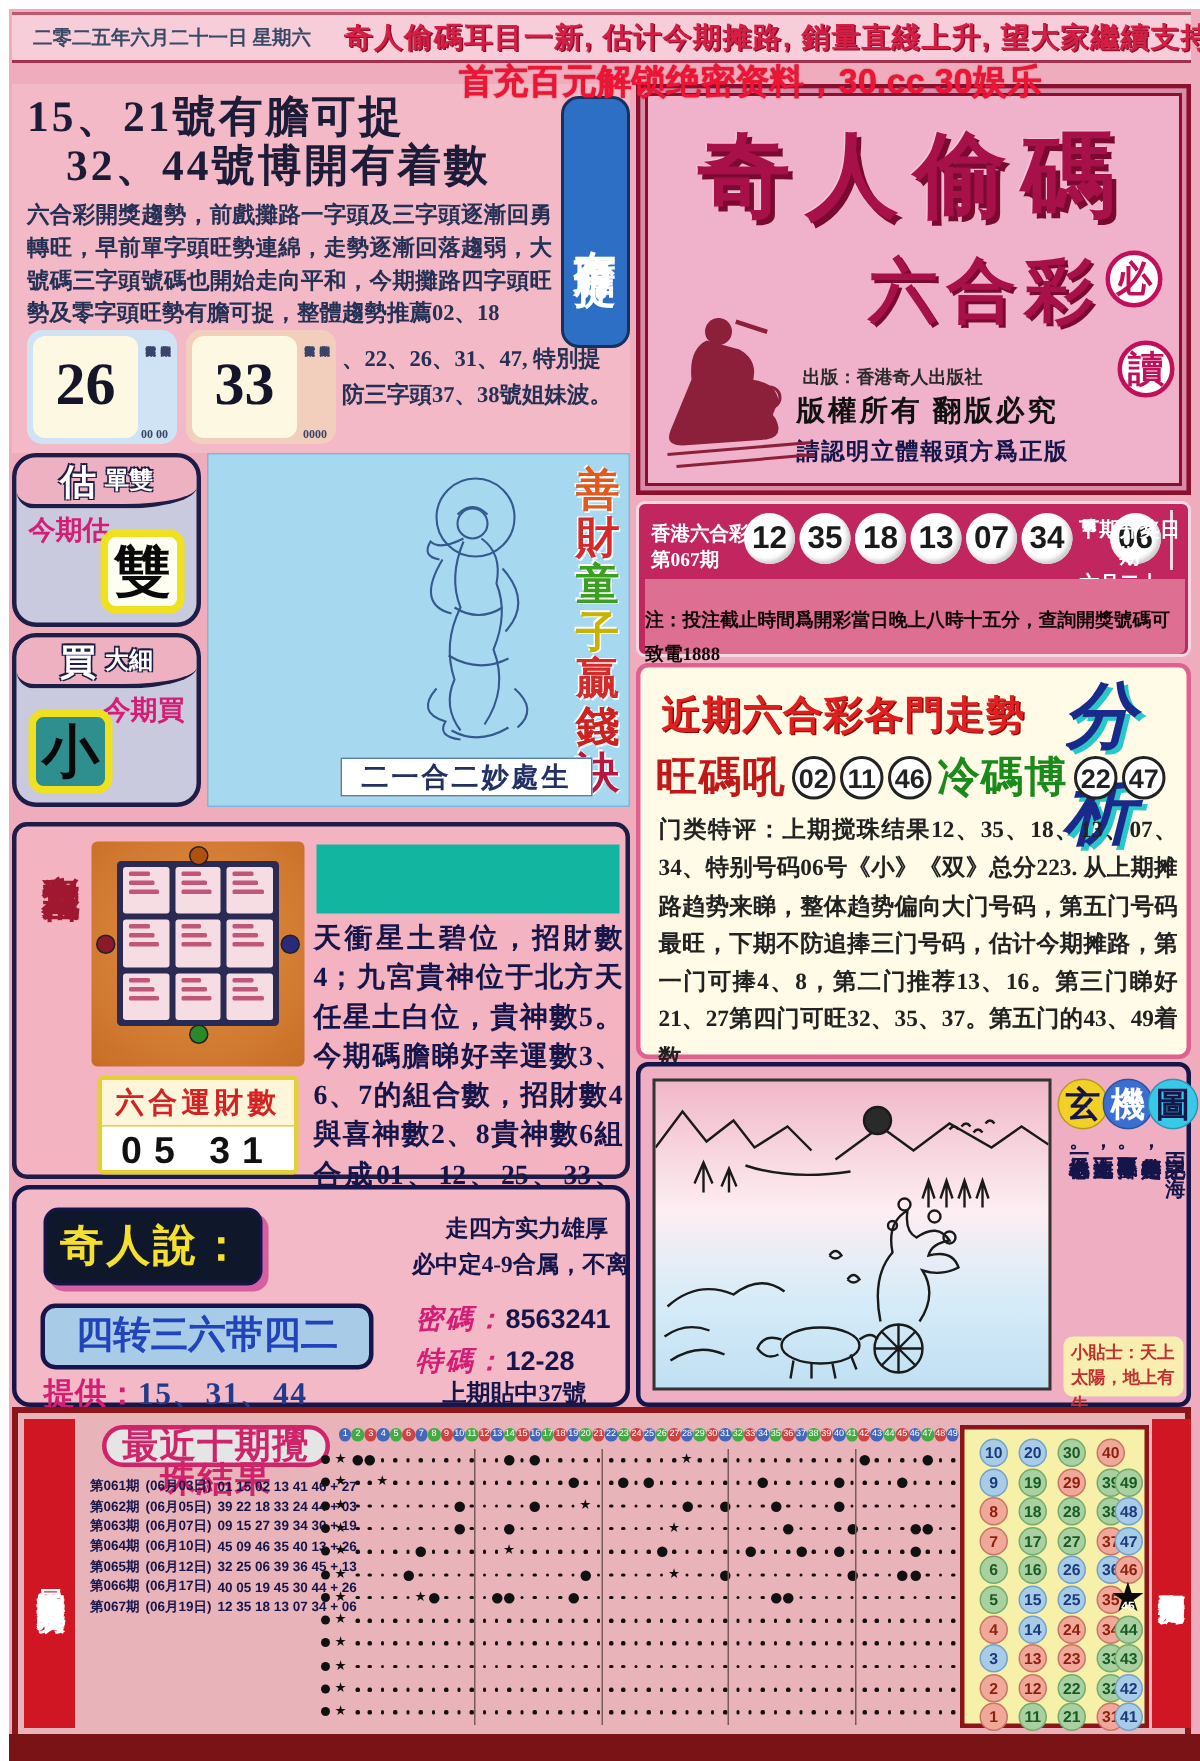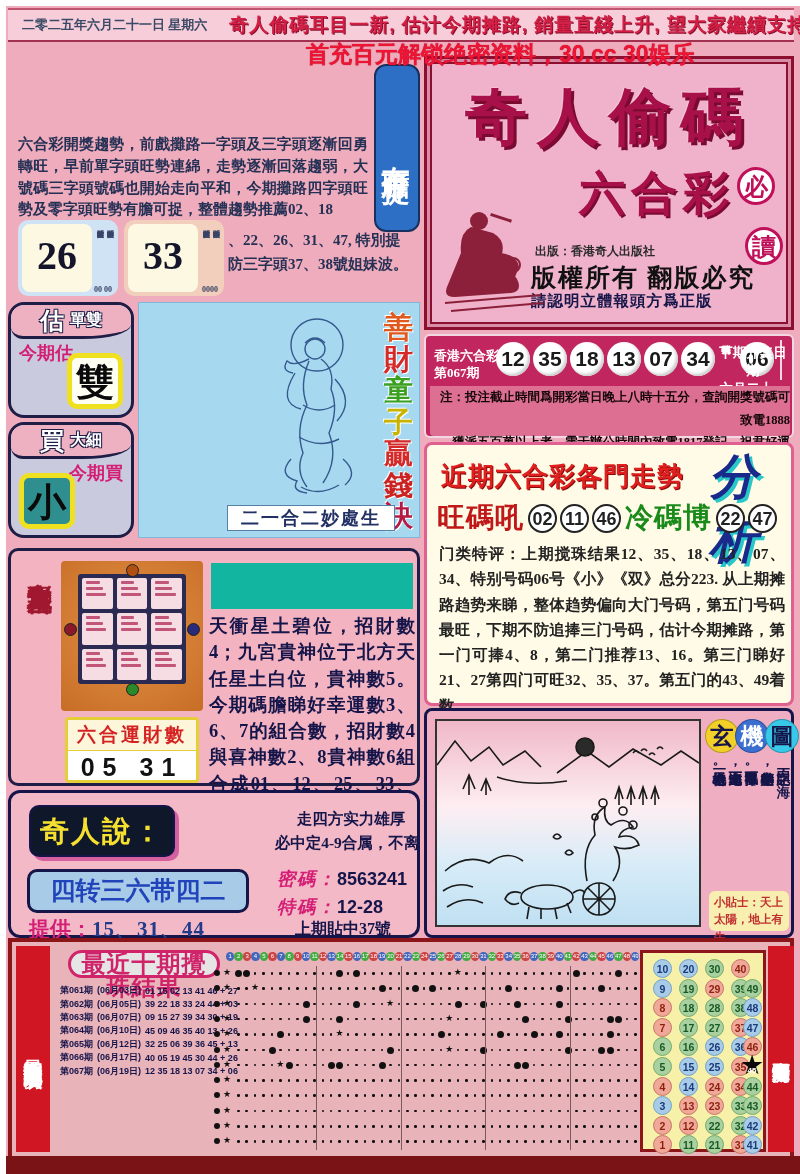--- a/index.html
+++ b/index.html
@@ -75,34 +75,34 @@
   #saysMima { left:266px; top:74px; } #saysTema { left:266px; top:102px; }
   #saysLast { left:284px; top:126px; font-size:16px; font-weight:900; color:#15154a; }
 
   
   #mast { left:418px; top:50px; width:370px; height:274px; background:#efb2ca; border:3px solid #8b1030; box-shadow:inset 0 0 0 3px #d98ca8, inset 0 0 0 5px #8b1030; }
   #mastTitle { width:100%; text-align:center; top:16px; font-size:62px; font-weight:900; color:#a8104a; letter-spacing:10px; text-shadow:3px 3px 0 #7a0a30, -1px -1px 0 #f4c4d6; white-space:nowrap; }
   #mastSub { left:110px; top:104px; width:240px; text-align:center; font-size:46px; font-weight:900; color:#a8104a; letter-spacing:6px; text-shadow:2px 2px 0 #7a0a30; }
   .seal { width:38px; height:38px; background:#fff; border:3px solid #c0105a; border-radius:50%; color:#c0105a; font-size:24px; font-weight:900; text-align:center; line-height:34px; }
   #seal1 { left:310px; top:108px; } #seal2 { left:318px; top:168px; }
   #mastPub { left:108px; top:184px; font-size:12px; font-weight:bold; color:#2a2a2a; }
-  #mastCopy { left:104px; top:202px; font-size:25px; font-weight:900; color:#111; letter-spacing:2px; }
+  #mastCopy { left:104px; top:202px; font-size:19px; font-weight:900; color:#111; letter-spacing:2px; }
   #mastNotice { left:104px; top:232px; font-size:15.5px; font-weight:900; color:#15154a; letter-spacing:1px; }
   #sage { left:8px; top:140px; }
 
   
   #draw { left:418px; top:328px; width:370px; height:104px; background:#c2265e; border:2px solid #f3d7e2; border-radius:6px; }
   #drawName { left:8px; top:12px; color:#fff; font-size:13px; font-weight:900; line-height:1.3; }
   #drawBalls { left:70px; top:6px; display:flex; gap:3px; align-items:center; }
   .ball { width:34px; height:34px; background:#fff; border-radius:50%; font-size:21px; font-weight:900; color:#1a1a1a; text-align:center; line-height:33px; font-family:"Liberation Sans", sans-serif; box-shadow:inset -2px -2px 3px #ccc; }
   #specialLab { left:296px; top:2px; writing-mode:vertical-rl; text-orientation:upright; color:#fff; font-size:9px; font-weight:bold; height:44px; line-height:8px; }
   #specialBall { left:314px; top:6px; }
   #drawDivider { left:354px; top:4px; width:2px; height:40px; background:#f3d7e2; }
   #nextDate { left:288px; top:8px; color:#fff; font-size:13.5px; font-weight:900; line-height:1.35; text-align:center; width:78px; }
-  #drawNote { left:4px; top:50px; width:360px; height:50px; background:#dd6f92; border-radius:0 0 4px 4px; color:#14060a; font-size:12.5px; font-weight:900; text-align:right; line-height:1.8; padding-top:0; }
+  #drawNote { left:4px; top:50px; width:360px; height:50px; background:#dd6f92; border-radius:0 0 4px 4px; color:#14060a; font-size:12.5px; font-weight:900; text-align:left; line-height:1.8; padding-top:16px; }
 
   
   #ana { left:418px; top:436px; width:370px; height:264px; background:#fffbe6; border:3px solid #e06090; border-radius:8px; }
   #anaTitleL { left:14px; top:14px; font-size:26px; font-weight:900; color:#e01f1f; letter-spacing:1px; text-shadow:1px 1px 0 #8a0a0a; font-family:"Liberation Sans", sans-serif; }
   #anaTitleR { left:282px; top:0px; font-size:48px; font-weight:900; font-style:italic; color:#1a2a8a; text-shadow:3px 3px 0 #28c8c8; }
   #anaRow2 { left:10px; top:54px; display:flex; align-items:center; gap:4px; }
   .anaLab { font-size:28px; font-weight:900; letter-spacing:1px; }
   #hotLab { color:#c01818; } #coldLab { color:#1a8a1a; }
   .numCircle { width:29px; height:29px; border:2px solid #222; border-radius:50%; background:#fff; font-size:18px; font-weight:900; color:#222; text-align:center; line-height:26px; font-family:"Liberation Sans", sans-serif; }
   #anaBody { left:12px; top:96px; width:346px; font-size:15.5px; font-weight:bold; color:#222; line-height:1.63; text-align:justify; }
@@ -144,20 +144,24 @@
 
 <div id="page">
 
   <div class="abs" id="topstrip">
     <span id="date">二零二五年六月二十一日 星期六</span>
     <span id="slogan">奇人偷碼耳目一新, 估计今期摊路, 銷量直綫上升, 望大家繼續支持!</span>
 
   </div>
   <div class="abs" id="promo">首充百元解锁绝密资料，30.cc 30娱乐</div>
 
+  <div class="abs" id="lead">
+    <div class="headline">15、21號有膽可捉</div>
+    <div class="headline" id="headline2">32、44號博開有着數</div>
+  </div>
   <div class="abs" id="sideBanner">有膽可捉</div>
   <div class="abs" id="leadBody">六合彩開獎趨勢，前戲攤路一字頭及三字頭逐漸回勇轉旺，早前單字頭旺勢連綿，走勢逐漸回落趨弱，大號碼三字頭號碼也開始走向平和，今期攤路四字頭旺勢及零字頭旺勢有膽可捉，整體趨勢推薦02、18</div>
   <div class="abs tile" id="tile1">
     <div class="tileNum">26</div>
     <div class="tileLabels">
       <span class="vlab">當年開出次數</span>
       <span class="vlab">今年開出次數</span>
     </div>
     <span class="tileCount">00 00</span>
   </div>

